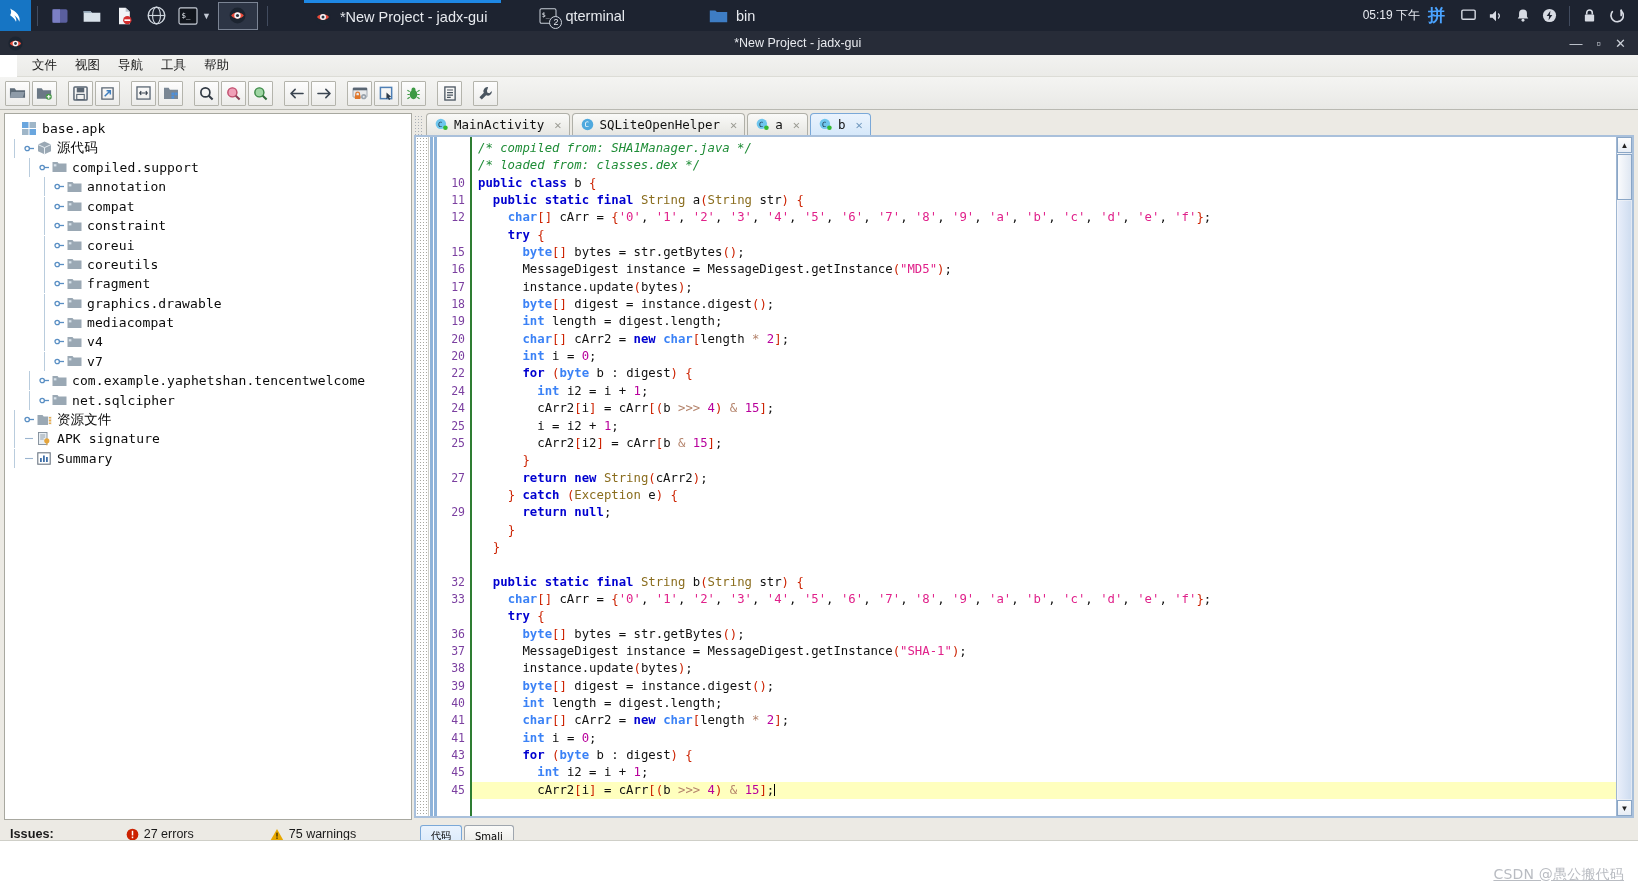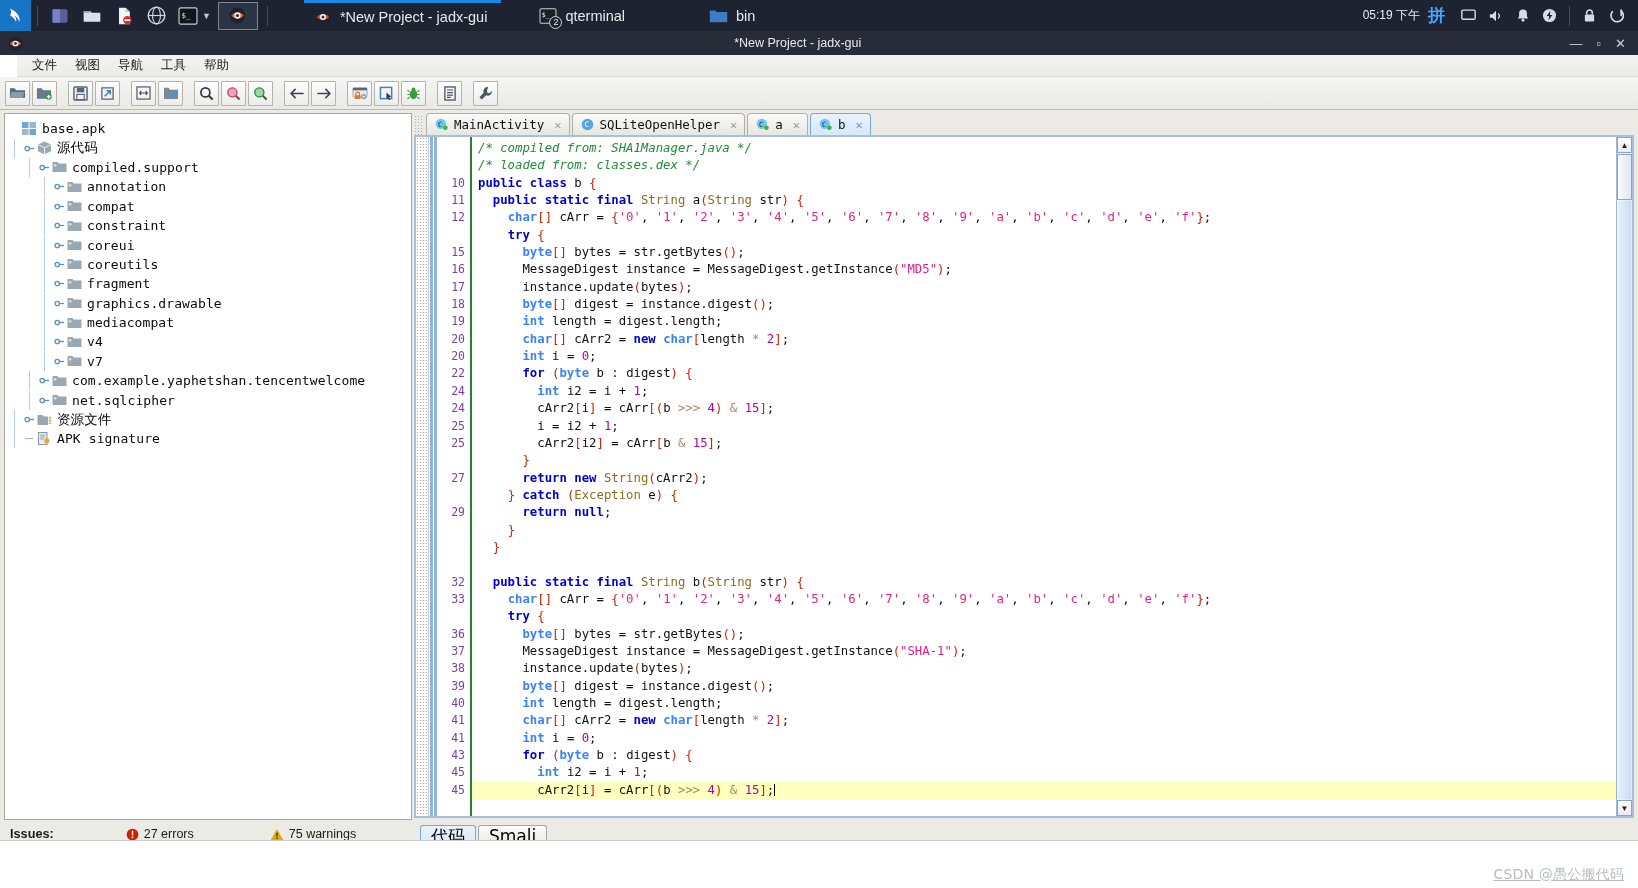--- a/index.html
+++ b/index.html
@@ -231,21 +231,21 @@
   .vsbtn.bot { position: absolute; bottom: 0; left: 0; width: 15px; }
 
   
   .bottabs {
     position: absolute; left: 414px; top: 712px; width: 300px; height: 24px;
     display: flex; align-items: flex-end; padding-left: 6px;
   }
   .btab {
     height: 21px; padding: 0 10px;
     display: flex; align-items: center;
-    font-size: 17px;
+    font-size: 10px;
     background: linear-gradient(#fbfbf9,#eaeae6);
     border: 1px solid #9fa6ae; border-bottom: none;
     border-radius: 3px 3px 0 0; margin-right: 2px;
     font-family: "DejaVu Sans", sans-serif;
   }
   .btab.active { background: linear-gradient(#eaf3fd,#d8e9fb); border-color: #7aa8d8; }
 
   
   .watermark {
     position: absolute; right: 14px; bottom: 4px;
@@ -865,20 +865,39 @@
             </span>
             <span class="ticon">
               <svg width="14" height="14" viewBox="0 0 14 14">
                 <rect x="1.5" y="0.5" width="8.5" height="12" fill="#e8eef3" stroke="#7f8b97" stroke-width="0.9"></rect>
                 <path d="M3.2 3h5M3.2 5h5M3.2 7h3.5" stroke="#7f8b97" stroke-width="0.8"></path>
                 <circle cx="9.8" cy="8.8" r="2.6" fill="#e5a43a"></circle>
                 <rect x="9.4" y="10.8" width="0.9" height="2.6" fill="#e5a43a"></rect>
               </svg>
             </span>
             <span class="tlabel">APK signature</span>
+          </div>
+          <div class="trow">
+            <span style="width: 15px; flex: 0 0 15px; height: 19px; position: relative;">
+              <span style="position:absolute;left:5px;top:0;bottom:0;width:1px;background:#b9ccdd;"></span>
+            </span>
+            <span class="thandle">
+              <svg width="11" height="11" viewBox="0 0 11 11">
+                <line x1="1" y1="5.5" x2="9" y2="5.5" stroke="#9bb4cf" stroke-width="1.1"></line>
+              </svg>
+            </span>
+            <span class="ticon">
+              <svg width="14" height="13" viewBox="0 0 14 13">
+                <rect x="0.8" y="0.8" width="12.4" height="11.4" fill="none" stroke="#6b7682" stroke-width="1.1"></rect>
+                <rect x="3" y="6" width="1.8" height="4" fill="#3f6fa8"></rect>
+                <rect x="6" y="3.5" width="1.8" height="6.5" fill="#3f6fa8"></rect>
+                <rect x="9" y="5" width="1.8" height="5" fill="#3f6fa8"></rect>
+              </svg>
+            </span>
+            <span class="tlabel">Summary</span>
           </div>
         </div>
     </div>
 
     <div class="statusbar">
       <span class="sb-label">Issues:</span>
       <span class="sb-err">
         <span>
           <svg width="13" height="13" viewBox="0 0 14 14">
               <circle cx="7" cy="7" r="6.3" fill="#cc2200"></circle>

